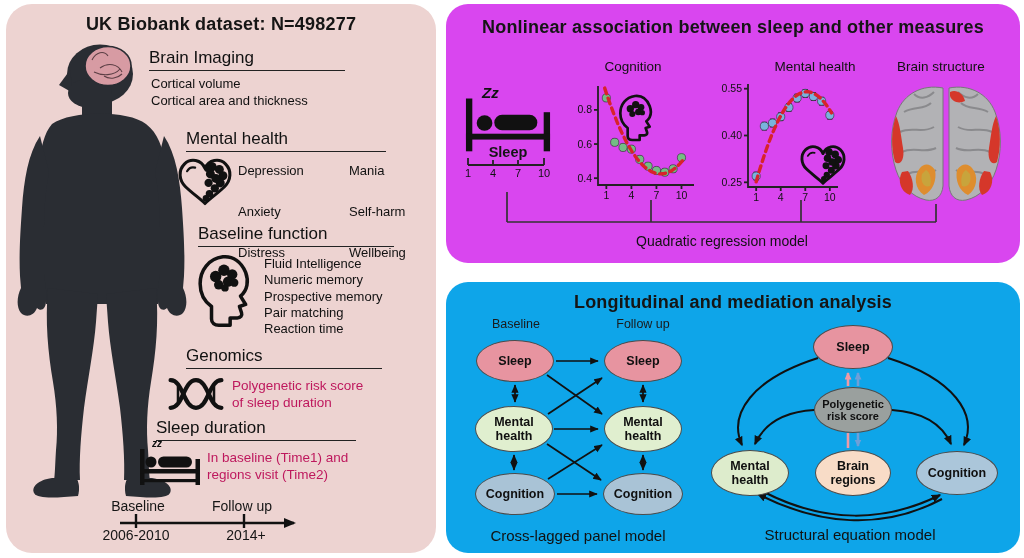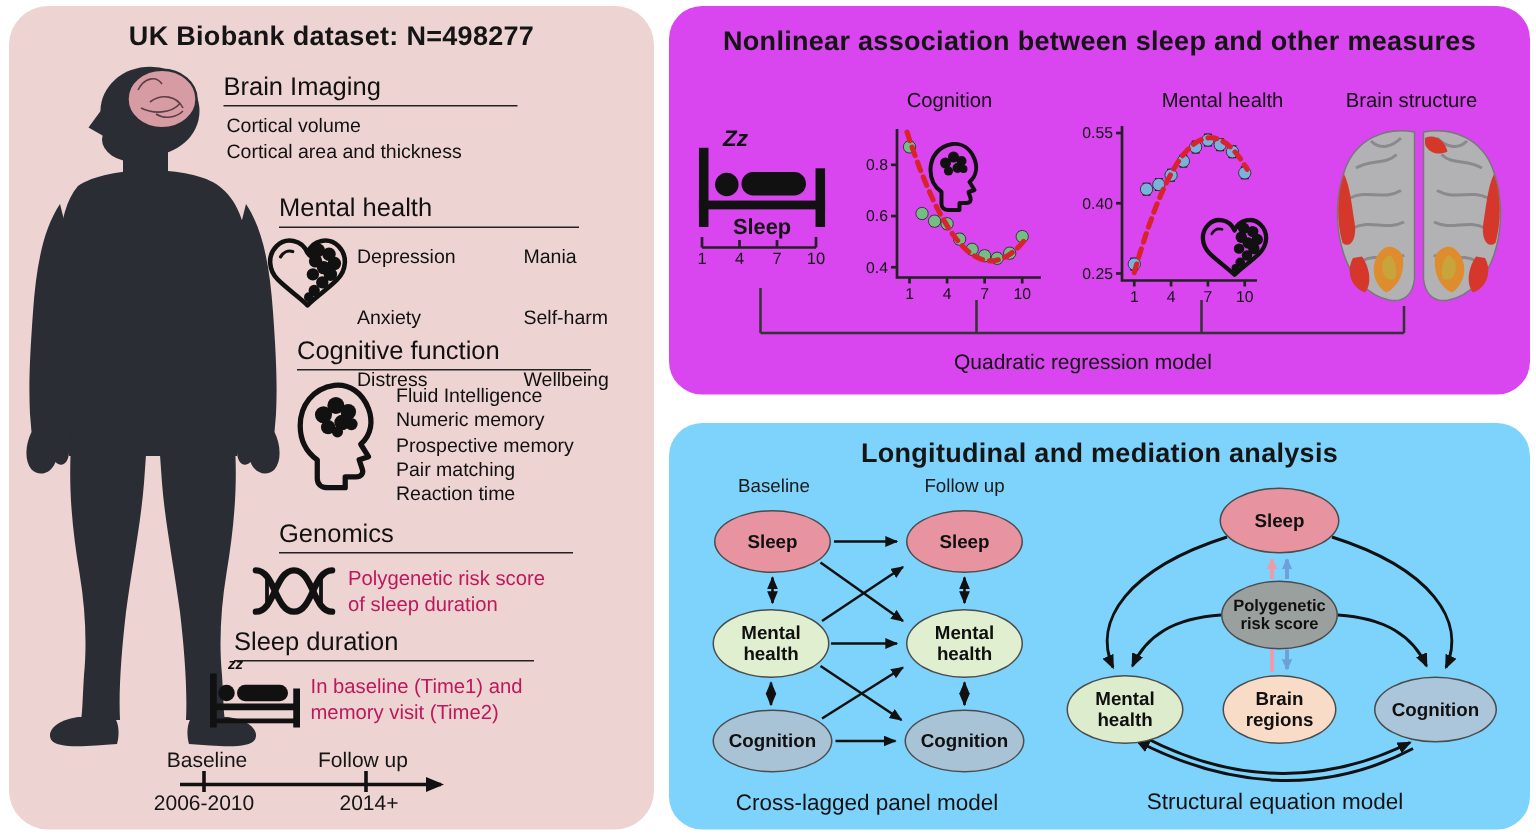--- a/index.html
+++ b/index.html
@@ -87,21 +87,21 @@
     </svg>
     <div class="abs mh-grid" style="left:232px;top:156px;gap:19px;">
       <div>Depression</div>
       <div>Mania</div>
       <div>Anxiety</div>
       <div>Self-harm</div>
       <div>Distress</div>
       <div>Wellbeing</div>
     </div>
 
-    <div class="abs heading" style="left:192px;top:220px;width:196px;">Cognitive function</div>
+    <div class="abs heading" style="left:192px;top:220px;width:196px;">Baseline function</div>
     <svg class="abs" style="left:190px;top:249px;" width="60" height="76" viewBox="0 0 58 72">
       <path d="M26,3 C12,5 4,16 4,29 C4,39 8,46 15,51 L15,63 C15,67 18,69 22,69 L33,69 L33,62 L40,62 C43,62 45,60 44,57 L42,51 L48,49 L43,41 C50,35 51,26 48,18 C44,8 36,2 26,3 Z" fill="none" stroke="#111" stroke-width="3.4" stroke-linejoin="round" stroke-linecap="round"></path>
       <g fill="#111">
         <circle cx="19" cy="22" r="5.5"></circle>
           <circle cx="27" cy="16" r="5.5"></circle>
           <circle cx="35" cy="20" r="5"></circle>
         <circle cx="31" cy="27" r="5"></circle>
           <circle cx="22" cy="30" r="4.6"></circle>
           <circle cx="37" cy="28" r="4"></circle>
         <circle cx="28" cy="33" r="3.6"></circle>
@@ -138,21 +138,21 @@
         <rect x="2" y="2" width="4.5" height="36"></rect>
         <rect x="57.5" y="12" width="4.5" height="26"></rect>
         <circle cx="13" cy="15" r="5.5"></circle>
         <rect x="20" y="9.5" width="34" height="11" rx="5.5"></rect>
         <rect x="2" y="22" width="60" height="4.5"></rect>
         <rect x="2" y="32" width="60" height="3.2"></rect>
       </g>
     </svg>
     <div class="abs small-note" style="left:201px;top:445px;">
       <div>In baseline (Time1) and</div>
-      <div>memory visit (Time2)</div>
+      <div>regions visit (Time2)</div>
     </div>
 
     <div class="abs" style="left:82px;top:494px;width:100px;font-size:14px;text-align:center;">Baseline</div>
     <div class="abs" style="left:186px;top:494px;width:100px;font-size:14px;text-align:center;">Follow up</div>
     <svg class="overlay" width="430" height="549">
       <defs>
         <marker id="tlh" markerWidth="13" markerHeight="11" refX="10" refY="5" orient="auto" markerUnits="userSpaceOnUse">
           <path d="M0,0 L12,5 L0,10 Z" fill="#111"></path>
         </marker>
       </defs>
@@ -382,21 +382,21 @@
         <line x1="61" y1="188" x2="61" y2="218"></line>
         <line x1="205" y1="196" x2="205" y2="218"></line>
         <line x1="355" y1="196" x2="355" y2="218"></line>
         <line x1="490" y1="200" x2="490" y2="218"></line>
         <line x1="61" y1="218" x2="490" y2="218"></line>
       </g>
     </svg>
     <div class="abs footerlbl" style="left:61px;top:229px;width:430px;">Quadratic regression model</div>
   </section>
 
-  <section class="panel" id="panel-br" style="background-color: #7dd3fc;">
+  <section class="panel" id="panel-br" style="background-color: #0ea5e9;">
     <div class="abs ptitle" style="top:10px;left:0;">Longitudinal and mediation analysis</div>
 
     <div class="abs colhead" style="left:20px;top:35px;width:100px;">Baseline</div>
     <div class="abs colhead" style="left:147px;top:35px;width:100px;">Follow up</div>
 
     <svg class="overlay" width="574" height="271">
       <defs>
         <marker id="ah1" markerWidth="10" markerHeight="9" refX="7.8" refY="3.6" orient="auto-start-reverse" markerUnits="userSpaceOnUse">
           <path d="M0,0 L8.6,3.6 L0,7.2 Z" fill="#111"></path>
         </marker>

